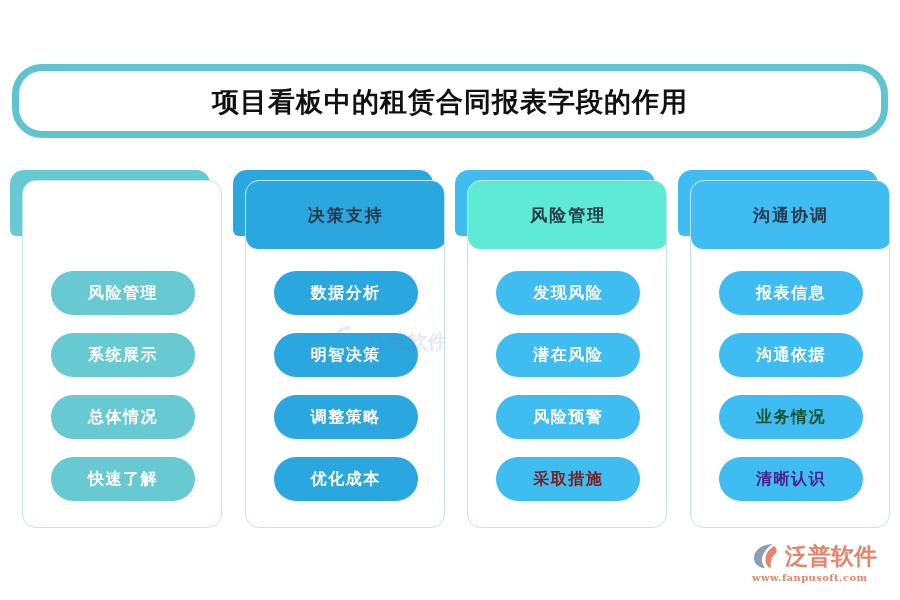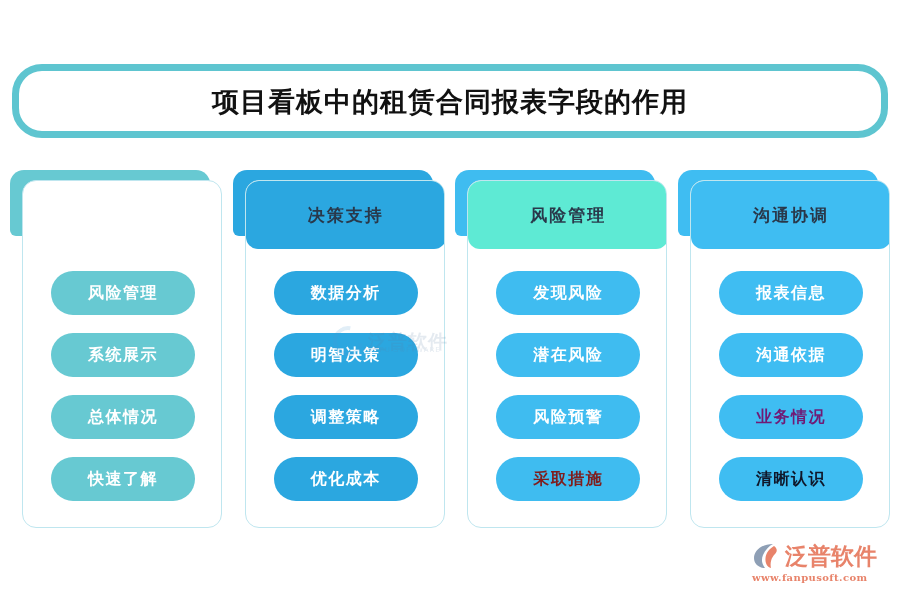--- a/index.html
+++ b/index.html
@@ -297,24 +297,24 @@
           <span class="col-header-text" style="color: rgb(41, 56, 74);">沟通协调</span>
         </div>
         <div class="col-items">
           <div class="pill" style="background: rgb(63, 189, 242);">
               <span class="pill-text" style="color: rgb(255, 255, 255);">报表信息</span>
             </div>
           <div class="pill" style="background: rgb(63, 189, 242);">
               <span class="pill-text" style="color: rgb(255, 255, 255);">沟通依据</span>
             </div>
           <div class="pill" style="background: rgb(63, 189, 242);">
-              <span class="pill-text" style="color: #701a75;">业务情况</span>
+              <span class="pill-text" style="color: #14532d;">业务情况</span>
             </div>
           <div class="pill" style="background: rgb(63, 189, 242);">
-              <span class="pill-text" style="color: #0f172a;">清晰认识</span>
+              <span class="pill-text" style="color: #4c1d95;">清晰认识</span>
             </div>
         </div>
       </div>
     </div>
 
   </div>
 
   <div class="watermark">
     <div class="wm-mark"></div>
     <div class="wm-text">泛普软件</div>

